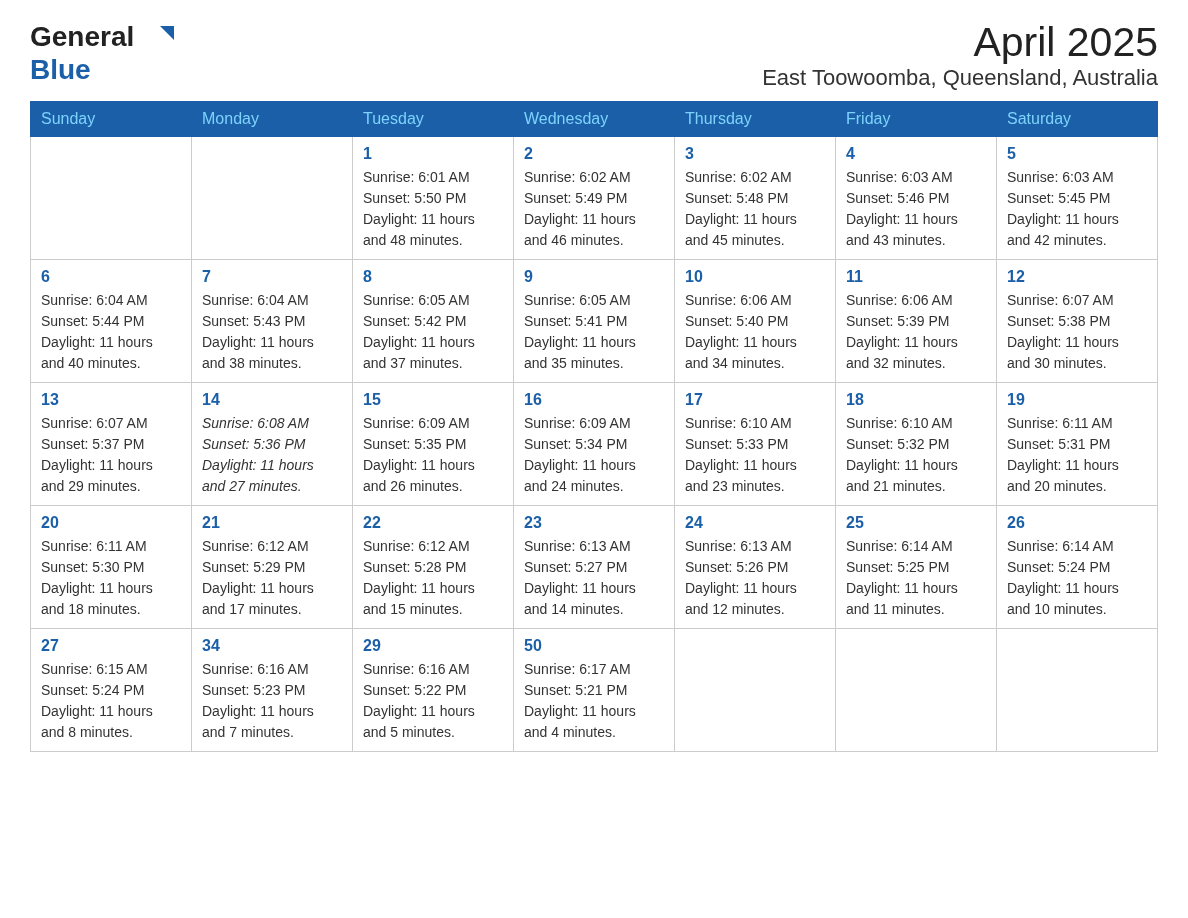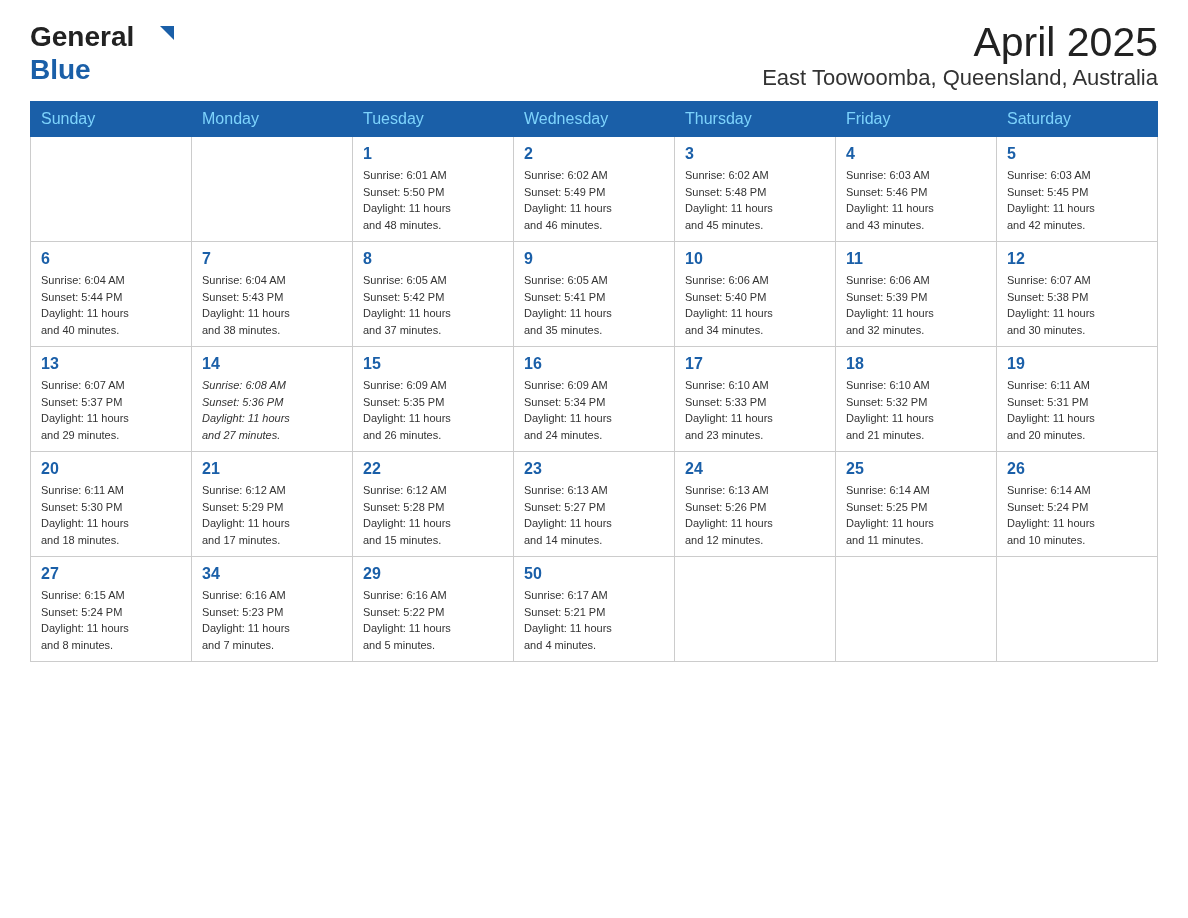--- a/index.html
+++ b/index.html
@@ -69,21 +69,21 @@
       min-height: 90px;
     }
     .day-number {
       font-size: 16px;
       font-weight: bold;
       color: #1a5fa8;
       display: block;
       margin-bottom: 4px;
     }
     .day-info {
-      font-size: 11px;
+      font-size: 14px;
       line-height: 1.5;
       color: #333;
     }
     .empty-cell {
       background: #fff;
     }
     .logo-wrapper {
       display: flex;
       align-items: center;
       gap: 10px;

